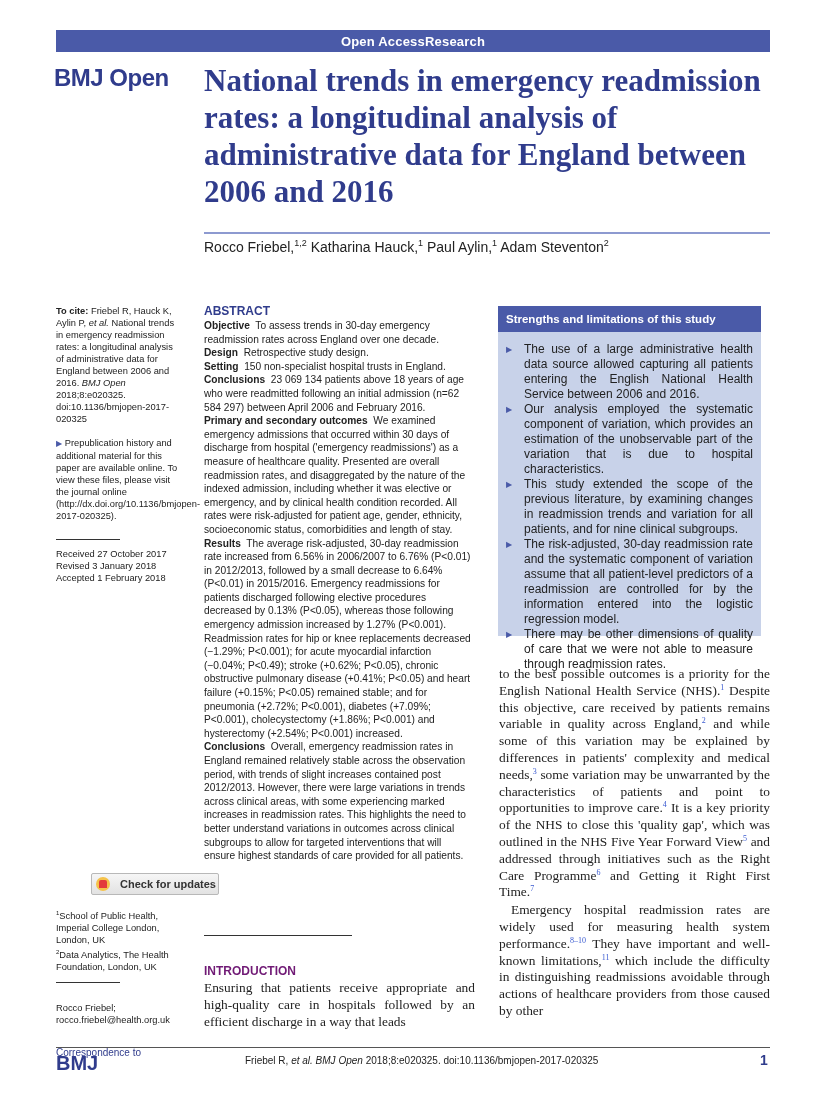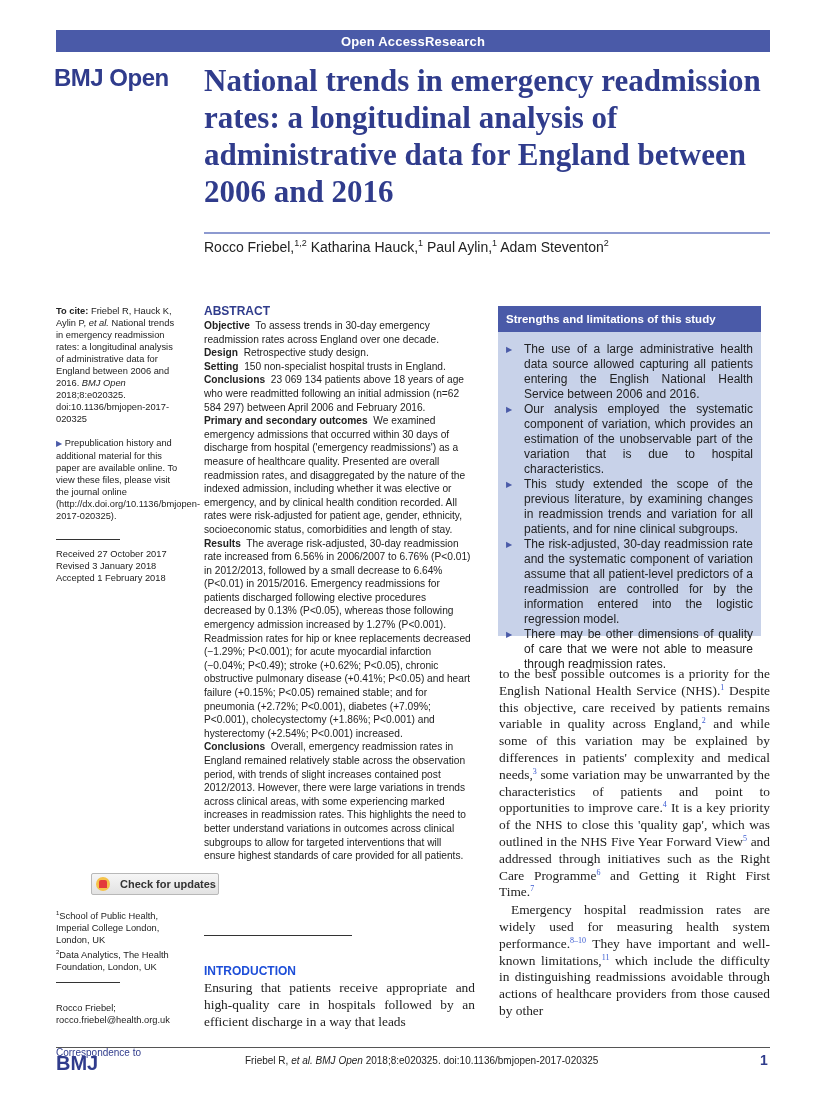--- a/index.html
+++ b/index.html
@@ -44,21 +44,21 @@
   .corr { top: 1002px; }
 
   
   .abstract { position: absolute; left: 204px; top: 304px; width: 270px; font-size: 10.2px;
               line-height: 13.6px; color: #222; font-family: "Liberation Sans", sans-serif; }
   .abstract h2 { margin: 0 0 1px 0; font-size: 12px; color: #303c8c; font-weight: bold; line-height: 14px; }
   .abstract p { margin: 0; }
   .abstract b { font-weight: bold; }
   .abs-rule { position: absolute; left: 204px; top: 935px; width: 148px; height: 1px; background: #333; }
 
-  .intro-head { position: absolute; left: 204px; top: 964px; font-size: 12px; font-weight: bold; color: #1d4ed8; }
+  .intro-head { position: absolute; left: 204px; top: 964px; font-size: 12px; font-weight: bold; color: #701a75; }
   .serif-text { font-family: "Liberation Serif", serif; font-size: 13.4px; line-height: 16.8px;
                 text-align: justify; color: #222; }
   .intro { position: absolute; left: 204px; top: 980px; width: 271px; }
 
   
   .sl-box { position: absolute; left: 498px; top: 306px; width: 263px; height: 330px; background: #c8d2e9; }
   .sl-head { background: #4a5aa8; color: #fff; font-weight: bold; font-size: 11.5px; height: 26px;
              display: flex; align-items: center; padding-left: 8px; margin-bottom: 6px; }
   .sl-box ul { list-style: none; margin: 0; padding: 4px 8px 0 8px; }
   .sl-box li { position: relative; padding-left: 18px; font-size: 12px; line-height: 15px;

